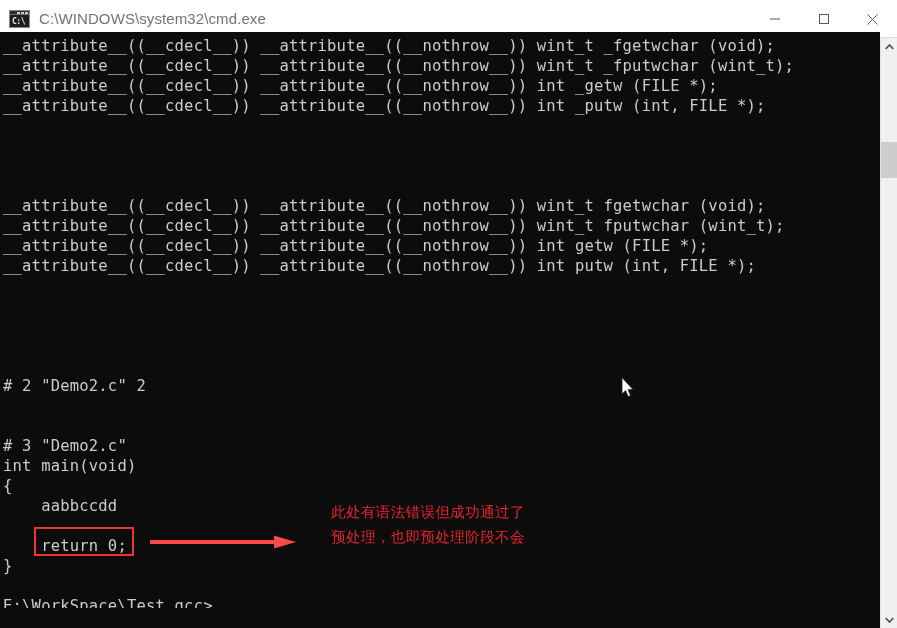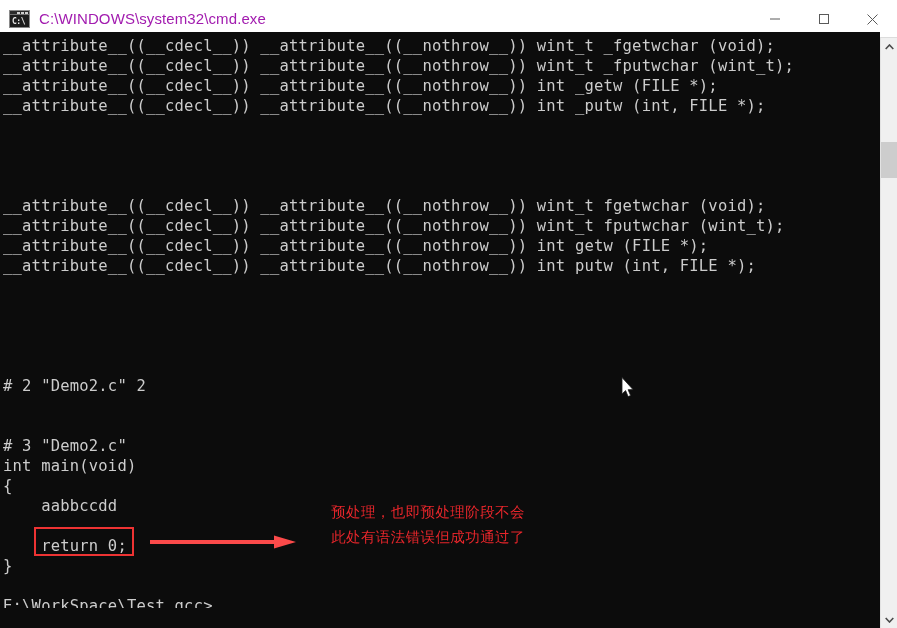--- a/index.html
+++ b/index.html
@@ -78,21 +78,21 @@
     left: 3px; top: 8px;
     color: #e8e8e8;
     font-family: "DejaVu Sans Mono", monospace;
     font-size: 8px;
     line-height: 9px;
     letter-spacing: -0.5px;
     font-weight: bold;
   }
   #title-text {
     font-size: 15px;
-    color: #a21caf;
+    color: #737373;
     white-space: nowrap;
     letter-spacing: 0.1px;
   }
   #win-controls {
     position: absolute;
     right: 0; top: 0;
     height: 38px;
     display: flex;
   }
   .win-btn {
@@ -266,22 +266,22 @@
 
 E:\WorkSpace\Test_gcc&gt;</pre>
 
     <div id="highlight-box"></div>
 
     <svg id="annot-arrow" viewBox="0 0 146 14" aria-hidden="true">
       <path d="M0 5 L124 5 L124 0.5 L146 7 L124 13.5 L124 9 L0 9 Z" fill="#fb4a4a"></path>
     </svg>
 
     <div id="annot-text">
+      <div>此处有语法错误但成功通过了</div>
       <div>预处理，也即预处理阶段不会</div>
-      <div>此处有语法错误但成功通过了</div>
     </div>
 
     <svg id="cursor" viewBox="0 0 14 21" aria-hidden="true">
       <path d="M1 0.5 L1 17 L4.6 13.6 L7.1 19.6 L9.6 18.5 L7.1 12.7 L12 12.6 Z" fill="#ffffff" stroke="#202020" stroke-width="0.8"></path>
     </svg>
   </div>
 
   <div id="scrollbar">
     <div class="sb-arrow" id="sb-arrow-up">
       <svg width="9" height="6" viewBox="0 0 9 6" aria-hidden="true">

